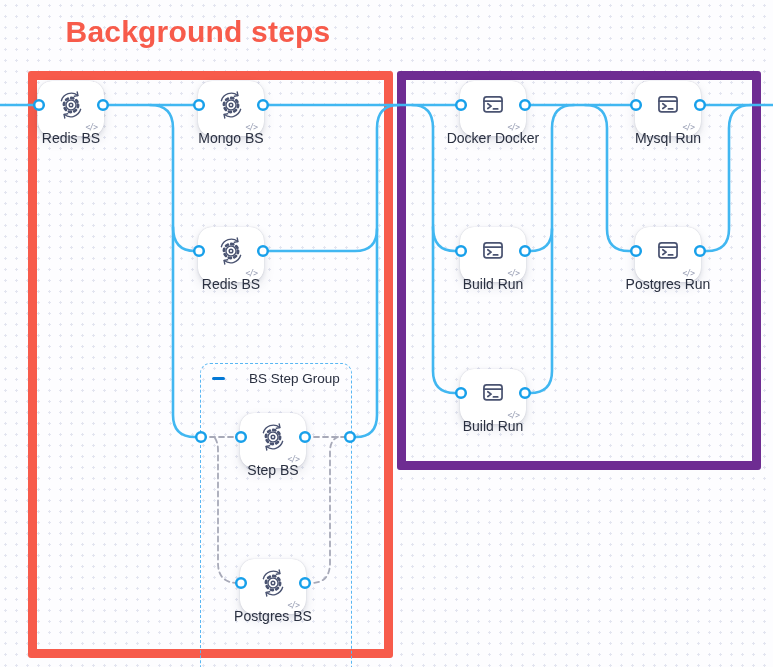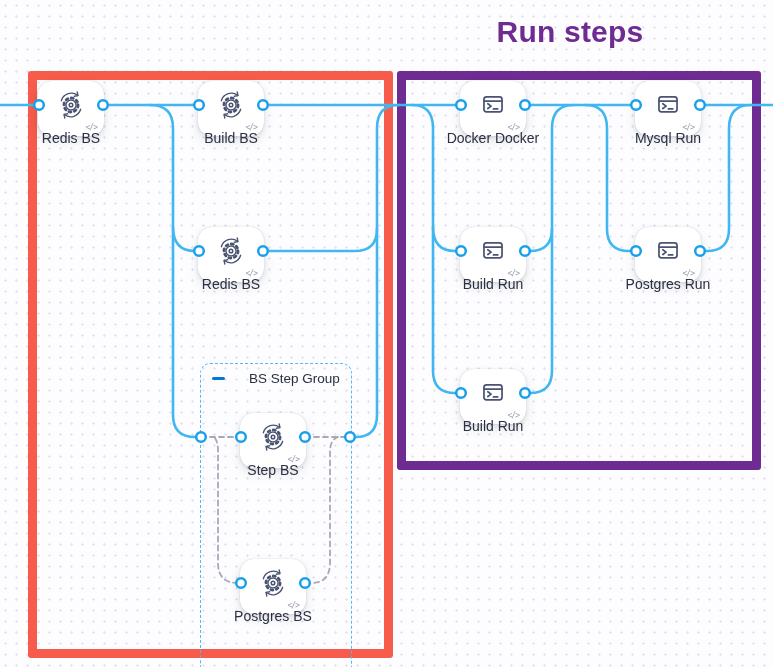--- a/index.html
+++ b/index.html
@@ -93,21 +93,21 @@
     <div class="node-label">Redis BS</div>
   </div>
 
   <div class="node" style="left:198px;top:81px">
     <div class="card">
       <svg class="step-icon" viewBox="0 0 36 36">
           <use href="#icon-bs"></use>
         </svg>
       <span class="code-glyph">&lt;/&gt;</span>
     </div>
-    <div class="node-label">Build BS</div>
+    <div class="node-label">Mongo BS</div>
   </div>
 
   <div class="node" style="left:198px;top:227px">
     <div class="card">
       <svg class="step-icon" viewBox="0 0 36 36">
           <use href="#icon-bs"></use>
         </svg>
       <span class="code-glyph">&lt;/&gt;</span>
     </div>
     <div class="node-label">Redis BS</div>
@@ -226,15 +226,15 @@
       <circle class="port" cx="525" cy="393" r="4.8"></circle>
       <circle class="port" cx="201" cy="437" r="4.8"></circle>
       <circle class="port" cx="241" cy="437" r="4.8"></circle>
       <circle class="port" cx="305" cy="437" r="4.8"></circle>
       <circle class="port" cx="350" cy="437" r="4.8"></circle>
       <circle class="port" cx="241" cy="583" r="4.8"></circle>
       <circle class="port" cx="305" cy="583" r="4.8"></circle>
     </g>
   </svg>
 
-  <div class="section-title title-run">Run steps</div>
+  <div class="section-title title-bg">Background steps</div>
 
 </div>
 
 </body></html>

